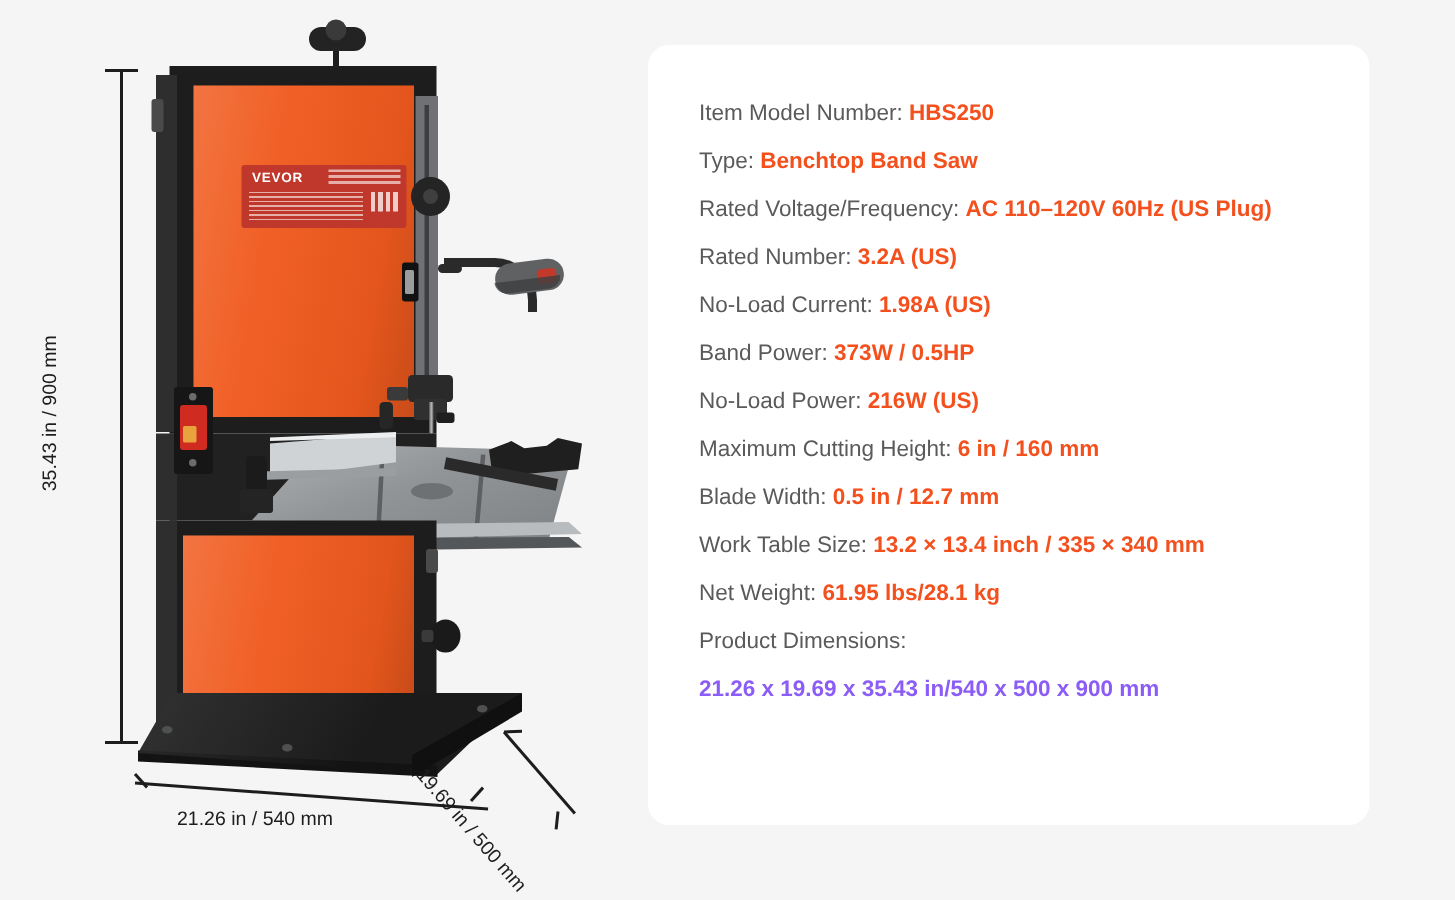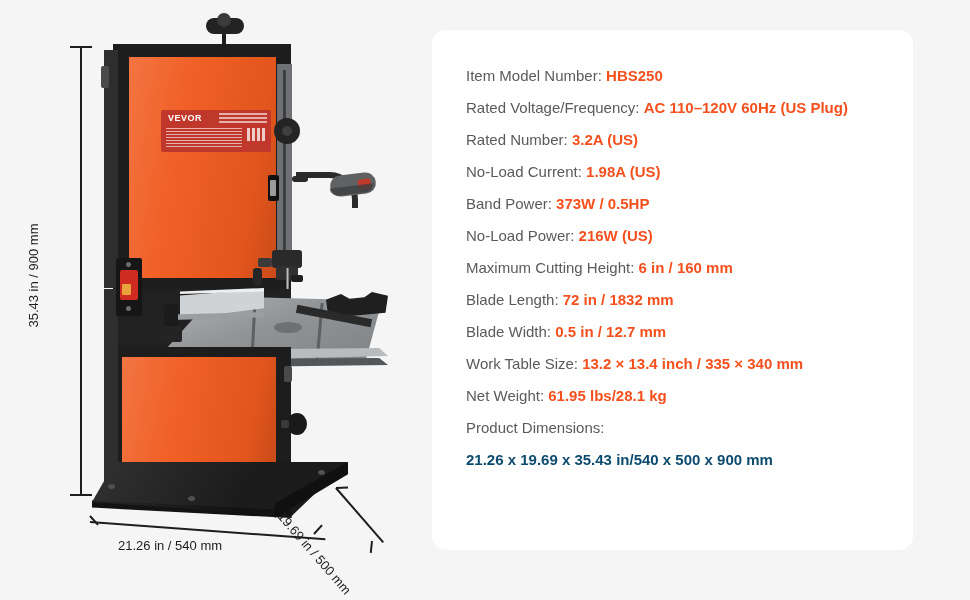--- a/index.html
+++ b/index.html
@@ -20,21 +20,21 @@
   .spec-list{
     position:absolute;left:34px;top:30px;right:12px;
   }
   .spec-row{
     height:32px;line-height:32px;
     font-size:15px;color:#5a5a5a;
     white-space:nowrap;
   }
   .spec-row .lbl{color:#5a5a5a;font-weight:400;}
   .spec-row .val{color:#f4501e;font-weight:bold;}
-  .spec-row.valonly{color:#0c4a6e;font-weight:bold;font-size:15px;}
+  .spec-row.valonly{color:#8b5cf6;font-weight:bold;font-size:15px;}
 
   
   .dim-text{
     position:absolute;font-size:13px;color:#1d1d1d;
     font-family:"Liberation Sans","DejaVu Sans",sans-serif;
     white-space:nowrap;
   }
   #dim-height-label{
     left:-42px;top:268px;width:150px;text-align:center;
     transform:rotate(-90deg);
@@ -186,20 +186,24 @@
   </div>
 
   <div class="spec-card">
     <div class="spec-list">
 
       <div class="spec-row">
         <span class="lbl">Item Model Number: </span>
         <span class="val">HBS250</span>
       </div>
       <div class="spec-row">
+        <span class="lbl">Type: </span>
+        <span class="val">Benchtop Band Saw</span>
+      </div>
+      <div class="spec-row">
         <span class="lbl">Rated Voltage/Frequency: </span>
         <span class="val">AC 110–120V 60Hz (US Plug)</span>
       </div>
       <div class="spec-row">
         <span class="lbl">Rated Number: </span>
         <span class="val">3.2A (US)</span>
       </div>
       <div class="spec-row">
         <span class="lbl">No-Load Current: </span>
         <span class="val">1.98A (US)</span>
@@ -210,24 +214,20 @@
       </div>
       <div class="spec-row">
         <span class="lbl">No-Load Power: </span>
         <span class="val">216W (US)</span>
       </div>
       <div class="spec-row">
         <span class="lbl">Maximum Cutting Height: </span>
         <span class="val">6 in / 160 mm</span>
       </div>
       <div class="spec-row">
-        <span class="lbl">Blade Length: </span>
-        <span class="val">72 in / 1832 mm</span>
-      </div>
-      <div class="spec-row">
         <span class="lbl">Blade Width: </span>
         <span class="val">0.5 in / 12.7 mm</span>
       </div>
       <div class="spec-row">
         <span class="lbl">Work Table Size: </span>
         <span class="val">13.2 × 13.4 inch / 335 × 340 mm</span>
       </div>
       <div class="spec-row">
         <span class="lbl">Net Weight: </span>
         <span class="val">61.95 lbs/28.1 kg</span>

